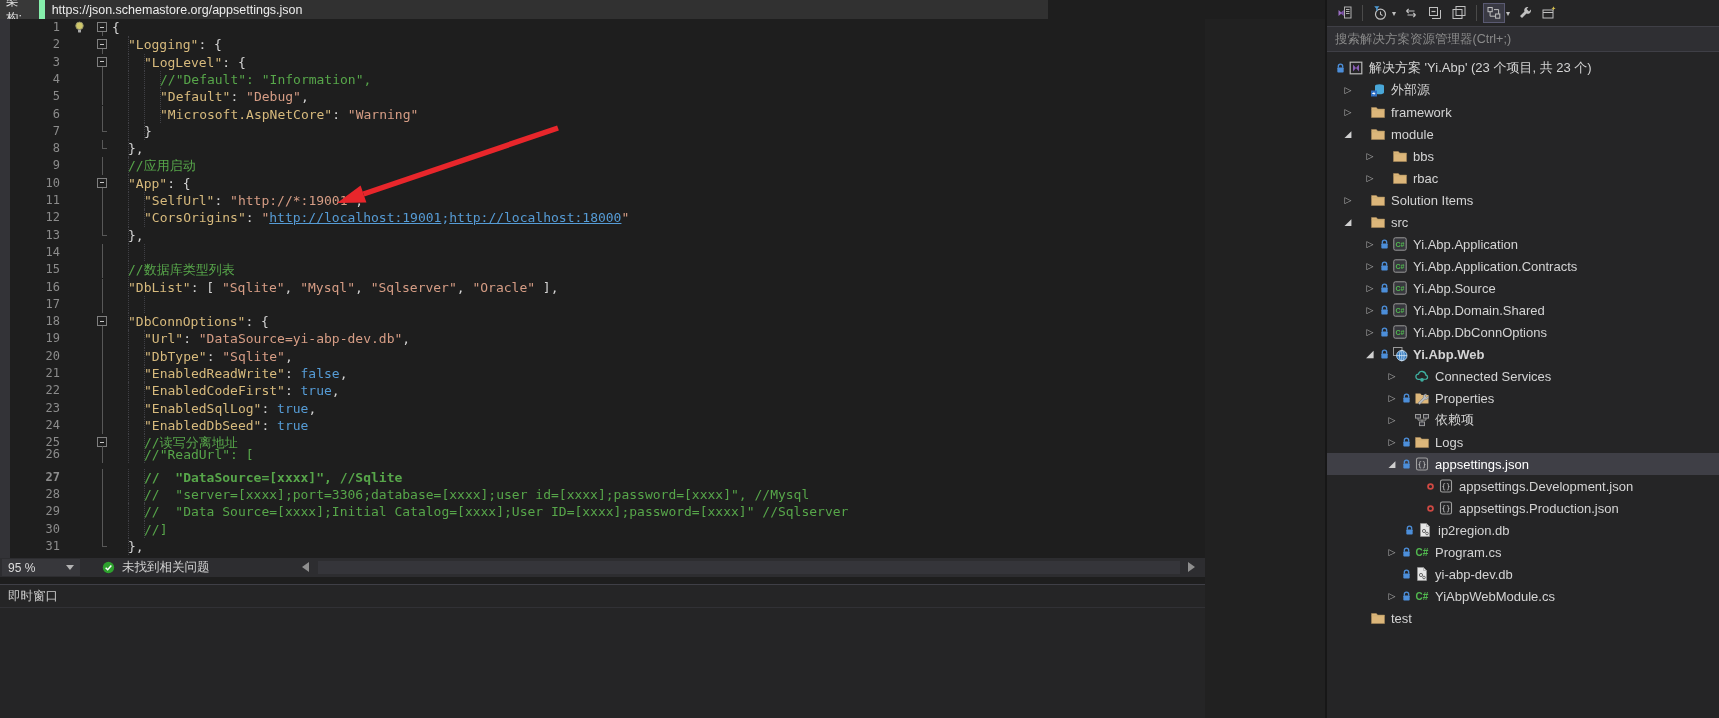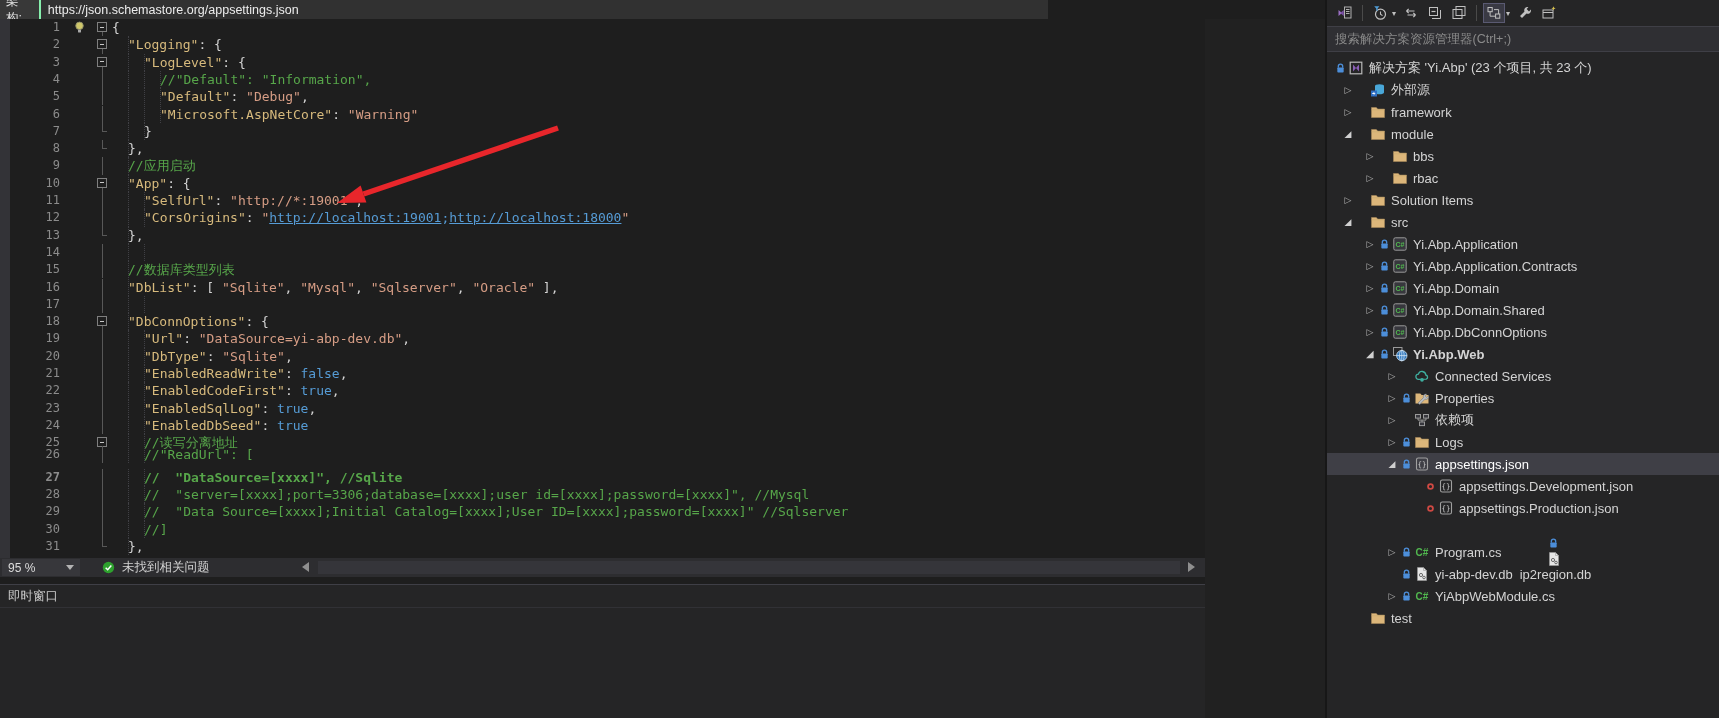--- a/index.html
+++ b/index.html
@@ -1,20 +1,20 @@
 <!DOCTYPE html>
 <html><head>
 <meta charset="utf-8">
 <style>
   html,body{margin:0;padding:0;overflow:hidden}
   body{width:1719px;height:718px;background:#1e1e1e;position:relative;font-family:"Liberation Sans",sans-serif}
   
   #topbar{position:absolute;left:0;top:0;width:1048px;height:19px;background:#383838;border-bottom:1px solid #2a2a2a;display:flex;align-items:center;color:#e2e2e2;font-size:12.5px}
   #schema-label{padding:0 8px 0 6px}
-  #schema-field{width:1150px;height:19px;display:flex;align-items:center;padding-left:7px;border-left:2px solid #86efac;background:#313131;color:#ececec}
+  #schema-field{width:1150px;height:19px;display:flex;align-items:center;padding-left:7px;border-left:6px solid #86efac;background:#313131;color:#ececec}
   
   #editor{position:absolute;left:0;top:19px;width:1205px;height:539px;background:#1e1e1e;overflow:hidden}
   #bpgutter{position:absolute;left:0;top:0;width:10px;height:100%;background:#333337}
   .cl{position:absolute;left:0;width:100%;height:17.3px;font-family:"DejaVu Sans Mono",monospace;font-size:13px;line-height:17.3px;white-space:pre}
   .ln{position:absolute;left:12px;width:48px;text-align:right;color:#8c8c8c;font-size:12px}
   .bulb{position:absolute;left:72px;top:1px;width:15px;height:15px}
   .bulb svg{width:15px;height:15px}
   .fold{position:absolute;left:96px;top:0;width:13px;height:100%}
   .fvl{position:absolute;left:6px;width:1px;background:#585858}
   .fbox{position:absolute;left:1px;top:3px;width:10px;height:10px;border:1px solid #7f7f7f;background:#1e1e1e;box-sizing:border-box}
@@ -335,21 +335,21 @@
             <path d="M5.3 7V5.4a2.7 2.7 0 0 1 5.4 0V7" fill="none" stroke="#4c8ed9" stroke-width="1.6"></path>
             <rect x="4.1" y="6.8" width="7.8" height="6.2" rx="1" fill="#4c8ed9"></rect>
           </svg>
         </span>
         <span class="icon">
           <svg viewBox="0 0 16 16">
             <rect x="1.8" y="1.8" width="12.4" height="12.4" rx="1.5" fill="#37373d" stroke="#9a9a9a"></rect>
             <text x="8" y="11" text-anchor="middle" font-size="7" font-weight="bold" fill="#51b84f" font-family="sans-serif">C#</text>
           </svg>
         </span>
-        <span class="tlabel">Yi.Abp.Domain</span>
+        <span class="tlabel">Yi.Abp.Source</span>
       </div>
       <div class="trow" style="padding-left: 36px;">
         <span class="slot tar">▷</span>
         <span class="slot">
           <svg viewBox="0 0 16 16">
             <path d="M5.3 7V5.4a2.7 2.7 0 0 1 5.4 0V7" fill="none" stroke="#4c8ed9" stroke-width="1.6"></path>
             <rect x="4.1" y="6.8" width="7.8" height="6.2" rx="1" fill="#4c8ed9"></rect>
           </svg>
         </span>
         <span class="icon">
@@ -488,21 +488,21 @@
           </svg>
         </span>
         <span class="icon">
           <svg viewBox="0 0 16 16">
             <rect x="2.5" y="2" width="11" height="12" rx="1.8" fill="none" stroke="#a0a0a0" stroke-width="1.1"></rect>
             <text x="8" y="11" text-anchor="middle" font-size="7.5" fill="#c8c8c8" font-family="monospace">{}</text>
           </svg>
         </span>
         <span class="tlabel">appsettings.Production.json</span>
       </div>
-      <div class="trow" style="padding-left: 61px; flex-direction: column;">
+      <div class="trow" style="padding-left: 61px;">
         <span class="slot"></span>
         <span class="slot">
           <svg viewBox="0 0 16 16">
             <path d="M5.3 7V5.4a2.7 2.7 0 0 1 5.4 0V7" fill="none" stroke="#4c8ed9" stroke-width="1.6"></path>
             <rect x="4.1" y="6.8" width="7.8" height="6.2" rx="1" fill="#4c8ed9"></rect>
           </svg>
         </span>
         <span class="icon">
           <svg viewBox="0 0 16 16">
             <path d="M3.5 1.5h6l3 3v10h-9z" fill="#e6e6e6" stroke="#9a9a9a" stroke-width="0.6"></path>

